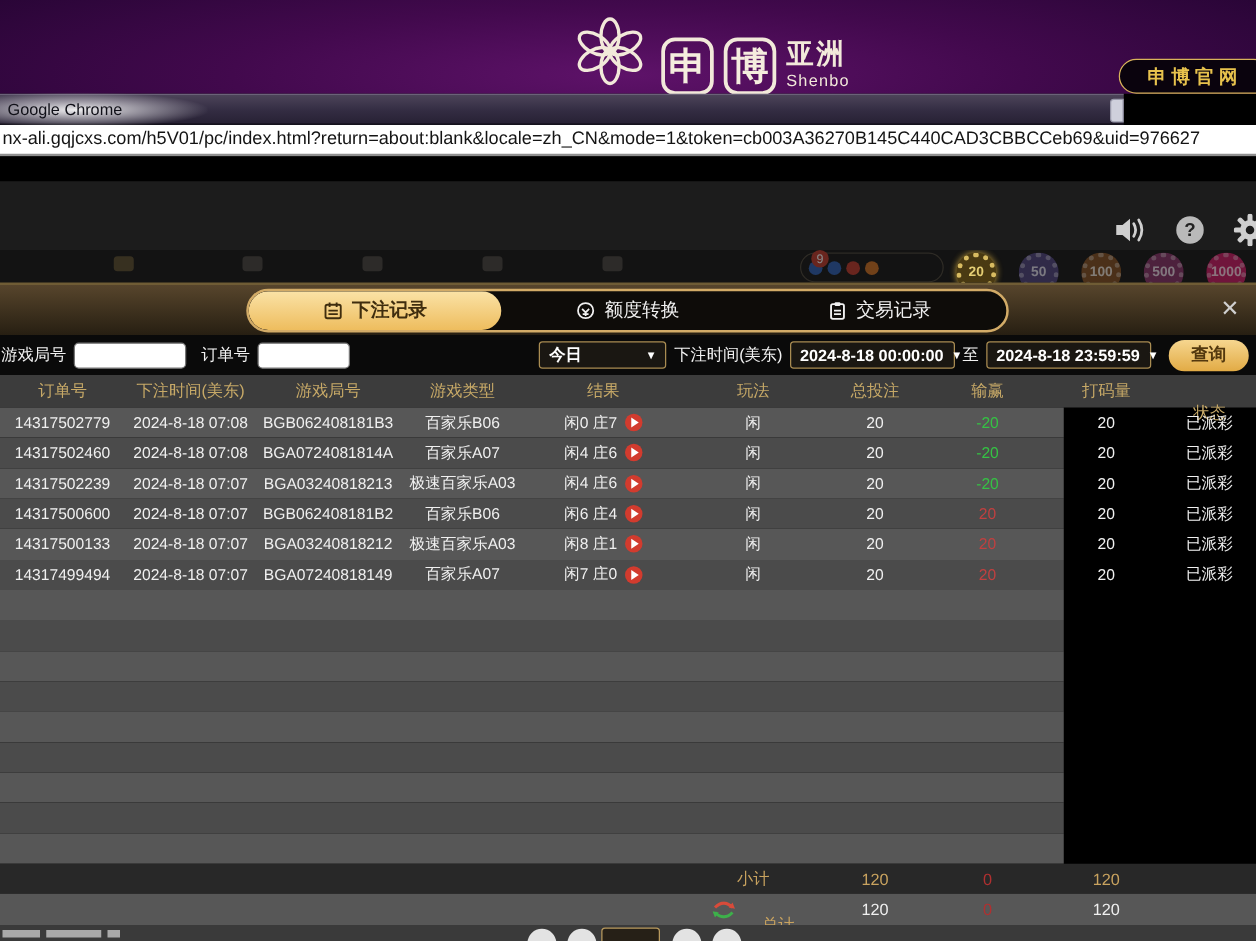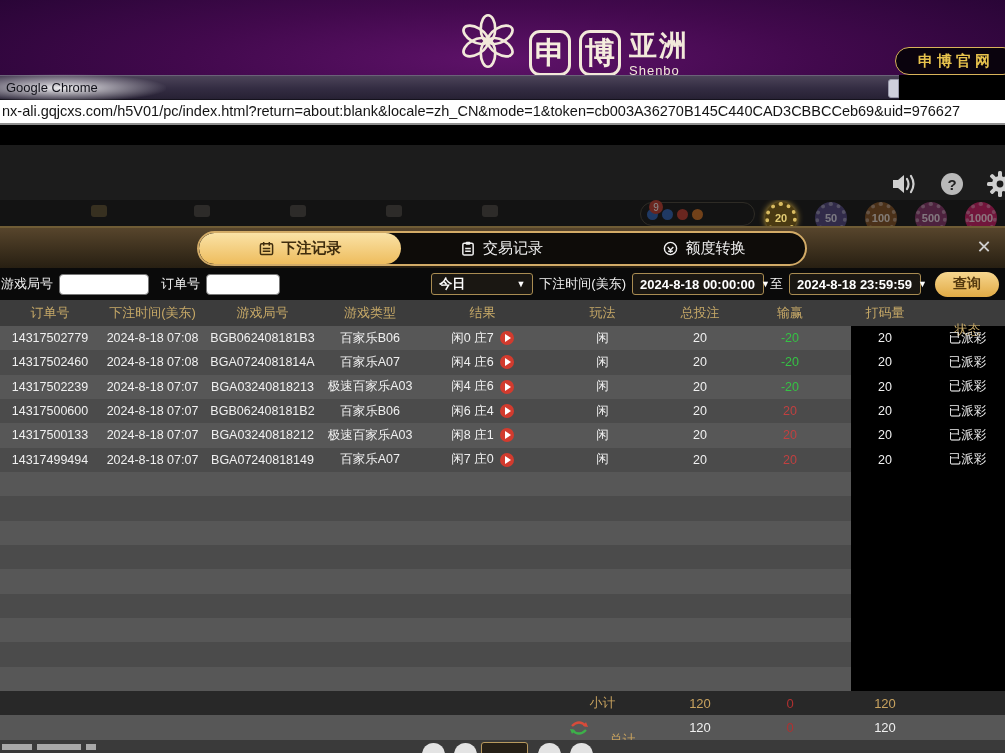--- a/index.html
+++ b/index.html
@@ -7,21 +7,21 @@
   .stage{position:relative;width:1005px;height:753px;overflow:hidden;background:#000;}
 
   
   .purple-header{position:absolute;left:0;top:0;width:1005px;height:75px;
     background:radial-gradient(ellipse 70% 160% at 50% 80%, #5e1269 0%, #42094d 45%, #220430 100%);}
   .logo-wrap{position:absolute;left:455px;top:8px;display:flex;align-items:flex-start;gap:8px;color:#f2e9da;}
   .logo-flower{width:66px;height:66px;}
   .logo-box{width:42px;height:46px;margin-top:22px;border:3px solid #f2e9da;border-radius:11px;
     display:flex;align-items:center;justify-content:center;font-size:30px;font-weight:bold;color:#f5edde;}
   .logo-side{margin-top:24px;display:flex;flex-direction:column;line-height:1;}
-  .logo-region{font-size:28px;font-weight:bold;letter-spacing:2px;}
+  .logo-region{font-size:22px;font-weight:bold;letter-spacing:2px;}
   .logo-latin{font-size:13px;margin-top:4px;letter-spacing:1px;}
   .official-btn{position:absolute;right:-12px;top:47px;height:28px;padding:0 22px;
     border:1px solid #d8b35a;border-radius:14px;background:#0a030d;color:#e7c24d;
     font-size:15px;font-weight:bold;letter-spacing:4px;display:flex;align-items:center;}
 
   
   .chrome-bar{position:absolute;left:0;top:75px;width:899px;height:25px;
     background:linear-gradient(180deg,#4c4459 0%,#332c42 55%,#272134 100%);
     border-top:1px solid #6a6278;border-bottom:1px solid #15121d;}
   .chrome-glow{position:absolute;left:-14px;top:-2px;width:180px;height:28px;
@@ -216,33 +216,33 @@
   <div class="tab-row">
     <div class="tab-pill">
       <div class="tab active">
         <svg width="15" height="15" viewBox="0 0 16 16" fill="none" stroke="#3f2d0e" stroke-width="1.6">
           <rect x="1.5" y="3" width="13" height="11.5" rx="1.5"></rect>
           <path d="M5 1 v4 M11 1 v4 M4 8 h8 M4 11 h8"></path>
         </svg>
         <span>下注记录</span>
       </div>
       <div class="tab">
+        <svg width="15" height="15" viewBox="0 0 16 16" fill="none" stroke="#f0f0f0" stroke-width="1.5">
+          <circle cx="8" cy="8" r="6.5"></circle>
+          <path d="M5 6.5 l3 3 3 -3 M8 9.5 v3 M5.5 11 h5"></path>
+        </svg>
+        <span>额度转换</span>
+      </div>
+      <div class="tab">
         <svg width="14" height="15" viewBox="0 0 14 16" fill="none" stroke="#f0f0f0" stroke-width="1.6">
           <rect x="1.5" y="2.5" width="11" height="12.5" rx="1.5"></rect>
           <rect x="4.5" y="0.8" width="5" height="3.2" rx="1" fill="#f0f0f0" stroke="none"></rect>
           <path d="M4 8 h6 M4 11 h6"></path>
         </svg>
         <span>交易记录</span>
-      </div>
-      <div class="tab">
-        <svg width="15" height="15" viewBox="0 0 16 16" fill="none" stroke="#f0f0f0" stroke-width="1.5">
-          <circle cx="8" cy="8" r="6.5"></circle>
-          <path d="M5 6.5 l3 3 3 -3 M8 9.5 v3 M5.5 11 h5"></path>
-        </svg>
-        <span>额度转换</span>
       </div>
     </div>
     <div class="modal-close">✕</div>
   </div>
 
   <div class="filter-row">
     <span class="flabel" style="margin-left:1px">游戏局号</span>
     <input class="finput" style="width: 90px;" value="">
     <span class="flabel" style="margin-left:6px">订单号</span>
     <input class="finput" style="width: 74px;" value="">

